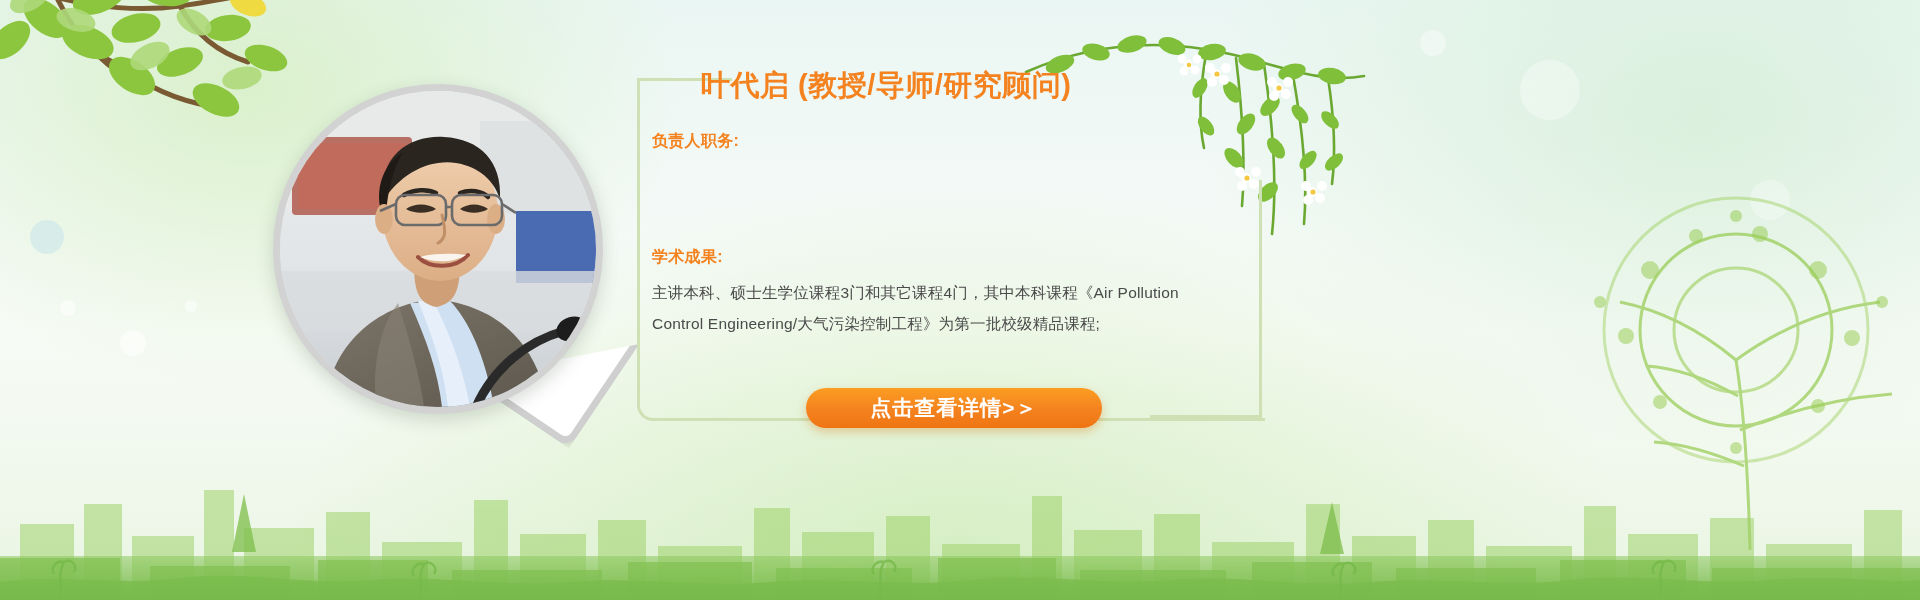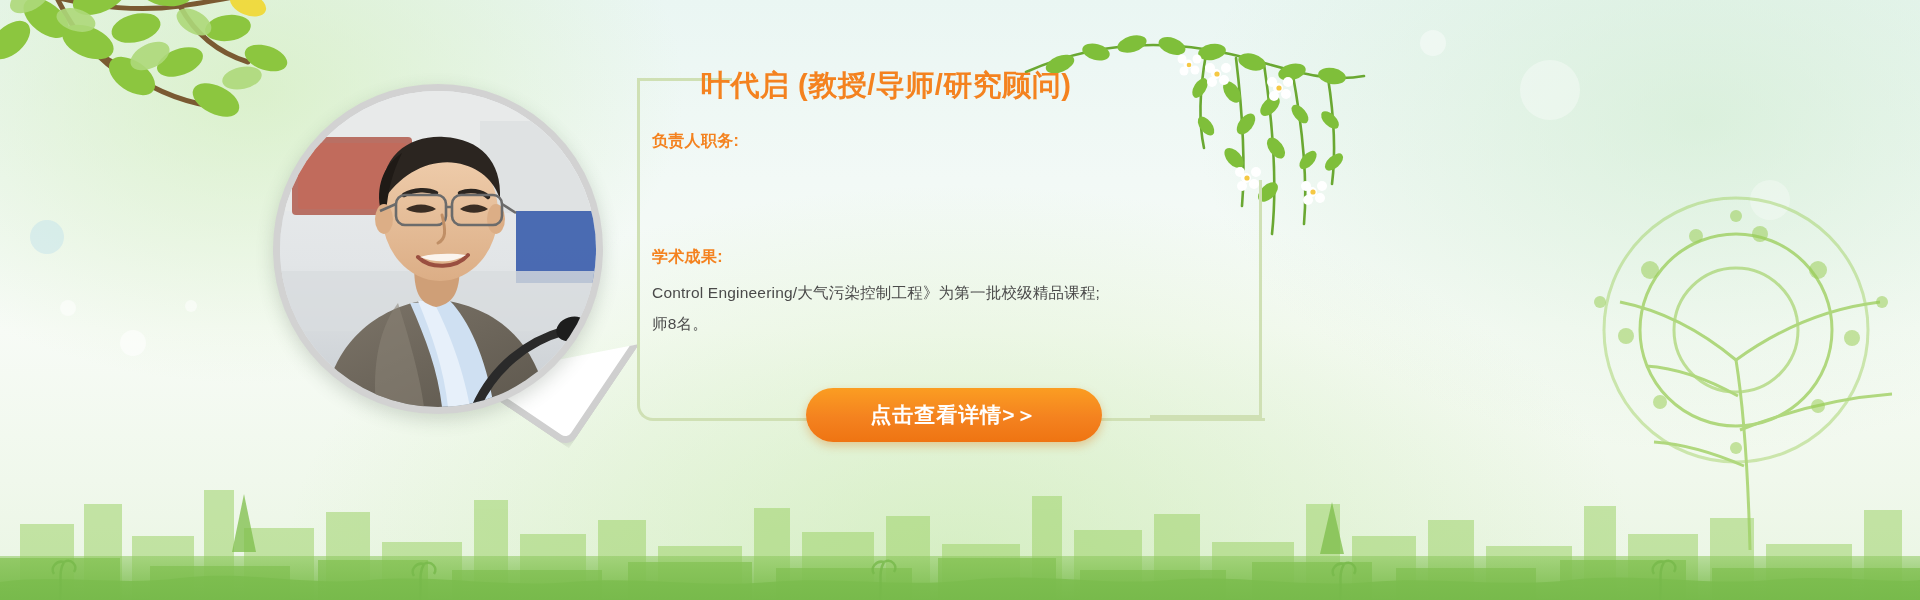--- a/index.html
+++ b/index.html
@@ -77,21 +77,21 @@
     font-size:16px;font-weight:700;color:#f4821f;margin:7px 0 9px 0;letter-spacing:.3px;
   }
   .para{
     font-size:15.5px;color:#4a4a4a;line-height:31px;margin:0;letter-spacing:.2px;
     white-space:nowrap;
   }
   #dutiesBlock{top:124px;}
   #achieveBlock{top:240px;}
 
   .cta{
-    position:absolute;left:806px;top:388px;width:296px;height:54px;
+    position:absolute;left:806px;top:388px;width:296px;height:40px;
     border:none;cursor:pointer;border-radius:27px;
     background:linear-gradient(180deg,#fb9d22 0%,#f4821f 55%,#ef7412 100%);
     box-shadow:0 4px 10px rgba(220,120,20,.35);
     color:#ffffff;font-size:21px;font-weight:700;letter-spacing:1px;
     font-family:"Liberation Sans","DejaVu Sans",sans-serif;
   }
 </style>
 </head>
 <body>
 
@@ -314,22 +314,22 @@
   <div class="bracket-rb"></div>
 
   <div class="title">叶代启 (教授/导师/研究顾问)</div>
 
   <div class="block" id="dutiesBlock">
     <div class="label">负责人职务:</div>
   </div>
 
   <div class="block" id="achieveBlock">
     <div class="label">学术成果:</div>
+    <p class="para">主讲本科、硕士生学位课程3门和其它课程4门，其中本科课程《Air Pollution</p>
     <p class="para">Control Engineering/大气污染控制工程》为第一批校级精品课程;</p>
-    <p class="para">师8名。</p>
   </div>
 
   <button class="cta">点击查看详情&gt;＞</button>
 
   <svg class="skyline" viewBox="0 0 1920 150" preserveAspectRatio="none">
     <g fill="#9fd36b" opacity=".55">
       <rect x="20" y="74" width="54" height="76"></rect>
         <rect x="84" y="54" width="38" height="96"></rect>
       <rect x="132" y="86" width="62" height="64"></rect>
         <rect x="204" y="40" width="30" height="110"></rect>

